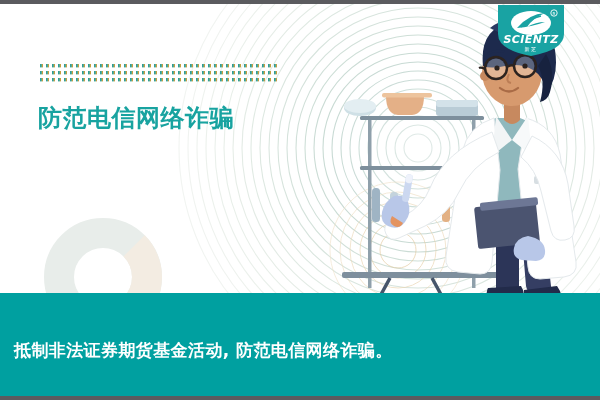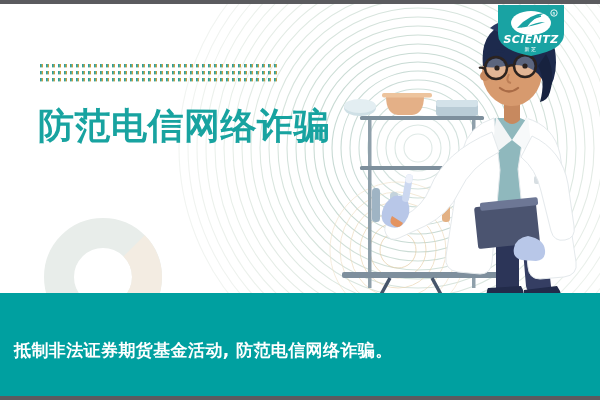--- a/index.html
+++ b/index.html
@@ -56,21 +56,21 @@
   
   .headline{
     position:absolute;
     left:38px;top:104px;
     z-index:12;
     line-height:1.22;
     letter-spacing:0.5px;
   }
   .headline .line{
     font-family:"DejaVu Sans","Liberation Sans",sans-serif;
-    font-size:36px;
+    font-size:24px;
     font-weight:bold;
     color:#18a3a0;
     white-space:nowrap;
     display:block;
   }
 
   
   .illustration{
     position:absolute;
     right:0;top:0;

